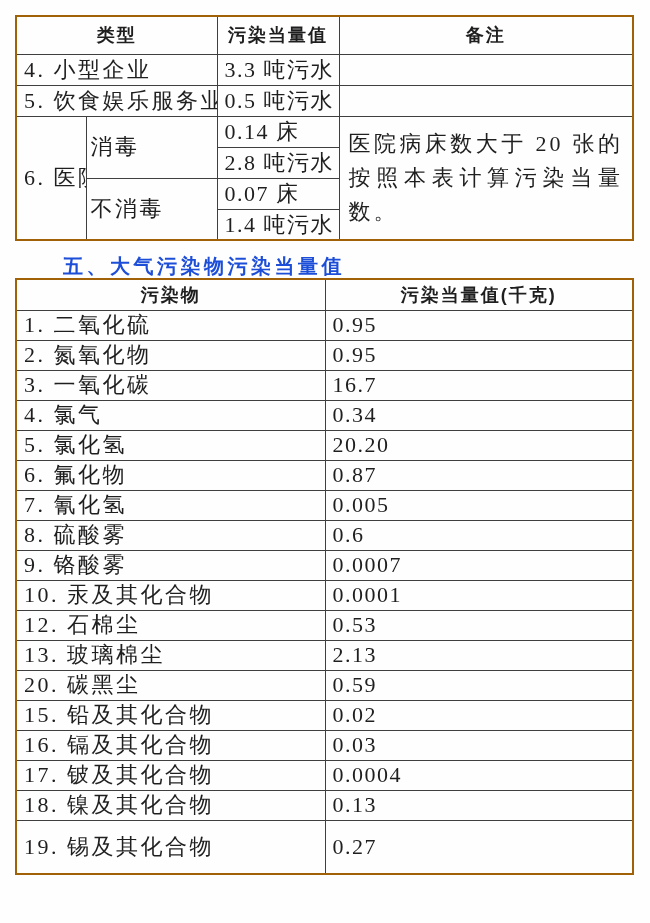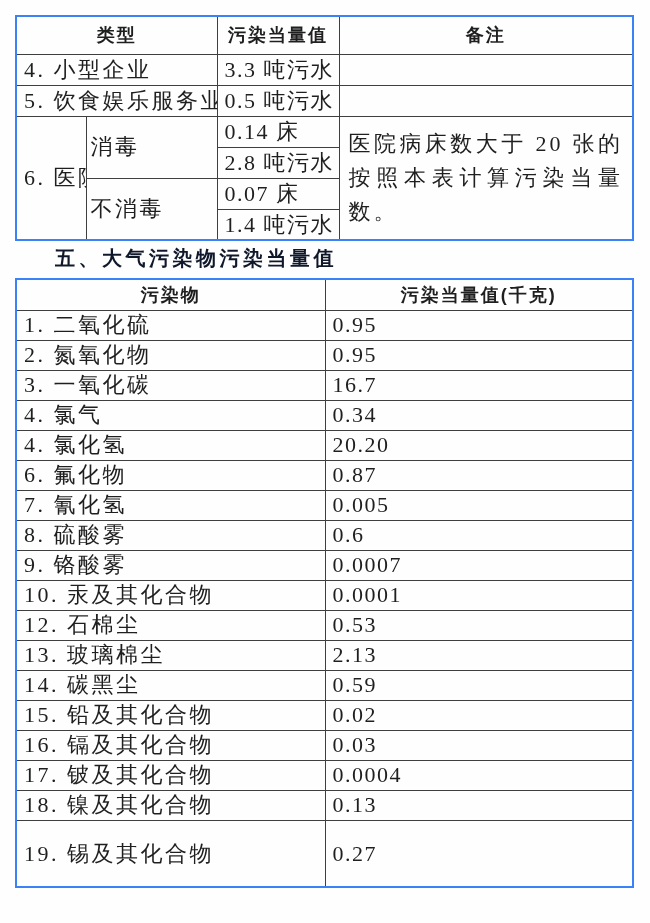--- a/index.html
+++ b/index.html
@@ -25,21 +25,21 @@
     left: 15px;
     top: 15px;
     width: 617px;
   }
   .t2 {
     position: absolute;
     left: 15px;
     top: 278px;
     width: 617px;
   }
-  .t1, .t2 { border: 2px solid #3b82f6; }
+  .t1, .t2 { border: 2px solid #a16207; }
   th, td {
     border: 1px solid #3f3f3f;
     padding: 0 0 0 7px;
     font-size: 22px;
     letter-spacing: 2.5px;
     line-height: 1.25;
     vertical-align: middle;
     overflow: hidden;
     white-space: nowrap;
   }
@@ -49,40 +49,40 @@
     font-size: 18px;
     letter-spacing: 2px;
     text-align: center;
     padding: 0;
     white-space: nowrap;
   }
   .t1 tr.hdr { height: 38px; }
   .t1 tr.r   { height: 31px; }
   .t2 tr.hdr { height: 31px; }
   .t2 tr.r   { height: 30px; }
-  .t2 tr.r-tall { height: 67px; margin-left: 36px; }
+  .t2 tr.r-tall { height: 54px; margin-left: 36px; }
   .val { letter-spacing: 1.5px; }
   .note-cell {
     white-space: normal;
     text-align: justify;
     padding: 4px 9px 4px 9px;
     letter-spacing: 3px;
     line-height: 1.55;
   }
   .sub-label { padding-left: 4px; }
   .section-title {
     position: absolute;
     left: 55px;
     top: 245px;
-    margin: 0;
+    margin: 8px;
     font-family: "Liberation Sans", "DejaVu Sans", sans-serif;
     font-weight: bold;
     font-size: 20px;
     letter-spacing: 3.5px;
-    color: #0f172a;
+    color: #1d4ed8;
   }
 </style>
 </head>
 <body>
 
 <div class="page">
 
   <table class="t1">
     <colgroup>
       <col style="width:70px">
@@ -147,21 +147,21 @@
         </tr>
     <tr class="r">
           <td>3. 一氧化碳</td>
           <td class="val">16.7</td>
         </tr>
     <tr class="r">
           <td>4. 氯气</td>
           <td class="val">0.34</td>
         </tr>
     <tr class="r">
-          <td>4. 氯化氢</td>
+          <td>5. 氯化氢</td>
           <td class="val">20.20</td>
         </tr>
     <tr class="r">
           <td>6. 氟化物</td>
           <td class="val">0.87</td>
         </tr>
     <tr class="r">
           <td>7. 氰化氢</td>
           <td class="val">0.005</td>
         </tr>
@@ -179,21 +179,21 @@
         </tr>
     <tr class="r">
           <td>12. 石棉尘</td>
           <td class="val">0.53</td>
         </tr>
     <tr class="r">
           <td>13. 玻璃棉尘</td>
           <td class="val">2.13</td>
         </tr>
     <tr class="r">
-          <td>14. 碳黑尘</td>
+          <td>20. 碳黑尘</td>
           <td class="val">0.59</td>
         </tr>
     <tr class="r">
           <td>15. 铅及其化合物</td>
           <td class="val">0.02</td>
         </tr>
     <tr class="r">
           <td>16. 镉及其化合物</td>
           <td class="val">0.03</td>
         </tr>

